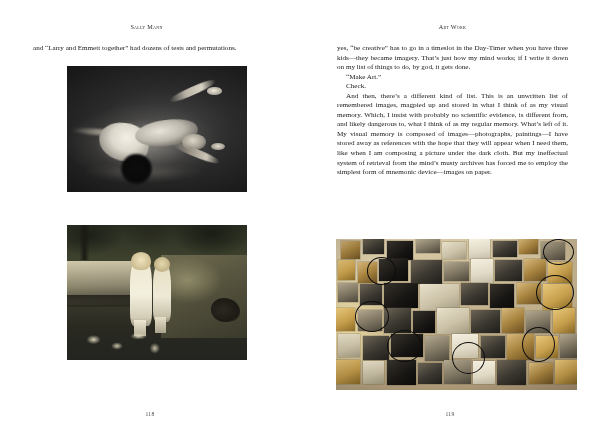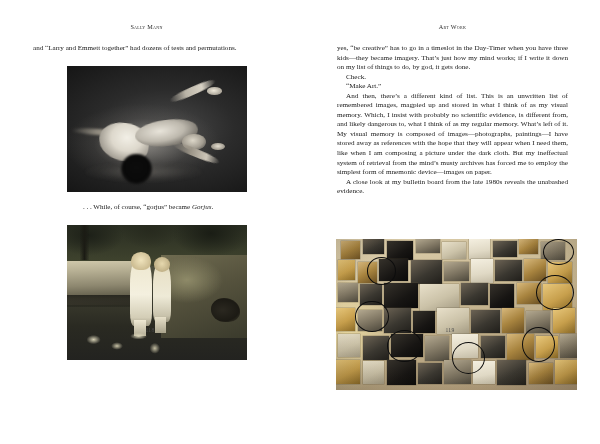--- a/index.html
+++ b/index.html
@@ -18,21 +18,21 @@
   .spread {
     position: relative;
     width: 600px;
     height: 444px;
     display: flex;
     background: #ffffff;
   }
   .page {
     position: relative;
     width: 300px;
-    height: 360px;
+    height: 444px;
     box-sizing: border-box;
   }
   .page-left  { padding: 0 40px 0 33px; }
   .page-right { padding: 0 32px 0 37px; }
 
   .running-head {
     text-align: center;
     font-size: 6.2px;
     letter-spacing: 0.28px;
     color: #2a2a2a;
@@ -303,23 +303,20 @@
       <div class="uw uw-dress"></div>
       <div class="uw uw-torso"></div>
       <div class="uw uw-head"></div>
       <div class="uw uw-hair"></div>
       <div class="uw uw-arm-up"></div>
       <div class="uw uw-hand-up"></div>
       <div class="uw uw-leg"></div>
       <div class="uw uw-foot"></div>
     </div>
 
-    <div class="fig-caption" style="left:83px; top:203px; width:190px;">
-      <span>. . . While, of course, “gorjus” became <em>Gorjus</em>.</span>
-    </div>
 
     <div class="fig" id="fig-truck">
       <div class="tr tr-foliage-top"></div>
       <div class="tr tr-trunk"></div>
       <div class="tr tr-ground-right"></div>
       <div class="tr tr-truck"></div>
       <div class="tr tr-truck-shadow"></div>
       <div class="tr tr-girl-a"></div>
       <div class="tr tr-girl-a-hair"></div>
       <div class="tr tr-girl-b"></div>
@@ -333,24 +330,23 @@
 
     <div class="page-number">118</div>
   </div>
 
   <div class="page page-right">
 
     <div class="running-head">Art Work</div>
 
     <div style="margin-top:14px;">
       <p class="body-text p-noindent">yes, “be creative” has to go in a timeslot in the Day-Timer when you have three kids—they became imagery. That’s just how my mind works; if I write it down on my list of things to do, by god, it gets done.</p>
+      <p class="body-text p-indent" style="text-align:left;">“Make Art.”</p>
       <p class="body-text p-indent" style="text-align:left;">Check.</p>
-      <p class="body-text p-indent" style="text-align:left;">“Make Art.”</p>
       <p class="body-text p-indent">And then, there’s a different kind of list. This is an unwritten list of remembered images, magpied up and stored in what I think of as my visual memory. Which, I insist with probably no scientific evidence, is different from, and likely dangerous to, what I think of as my regular memory. What’s left of it. My visual memory is composed of images—photographs, paintings—I have stored away as references with the hope that they will appear when I need them, like when I am composing a picture under the dark cloth. But my ineffectual system of retrieval from the mind’s musty archives has forced me to employ the simplest form of mnemonic device—images on paper.</p>
-      <p class="body-text p-indent">A close look at my bulletin board from the late 1980s reveals the unabashed evidence.</p>
     </div>
 
     <div class="fig" id="fig-board">
       <div class="bb bb-wall"></div>
 
       <div class="bb bb-photos">
 
         <div class="bb-ph bb-sep" style="left:2%;  top:1%;  width:8%;  height:12%;"></div>
         <div class="bb-ph bb-dk" style="left:11%; top:0%;  width:9%;  height:10%;"></div>
         <div class="bb-ph bb-blk" style="left:21%; top:1%;  width:11%; height:13%;"></div>

